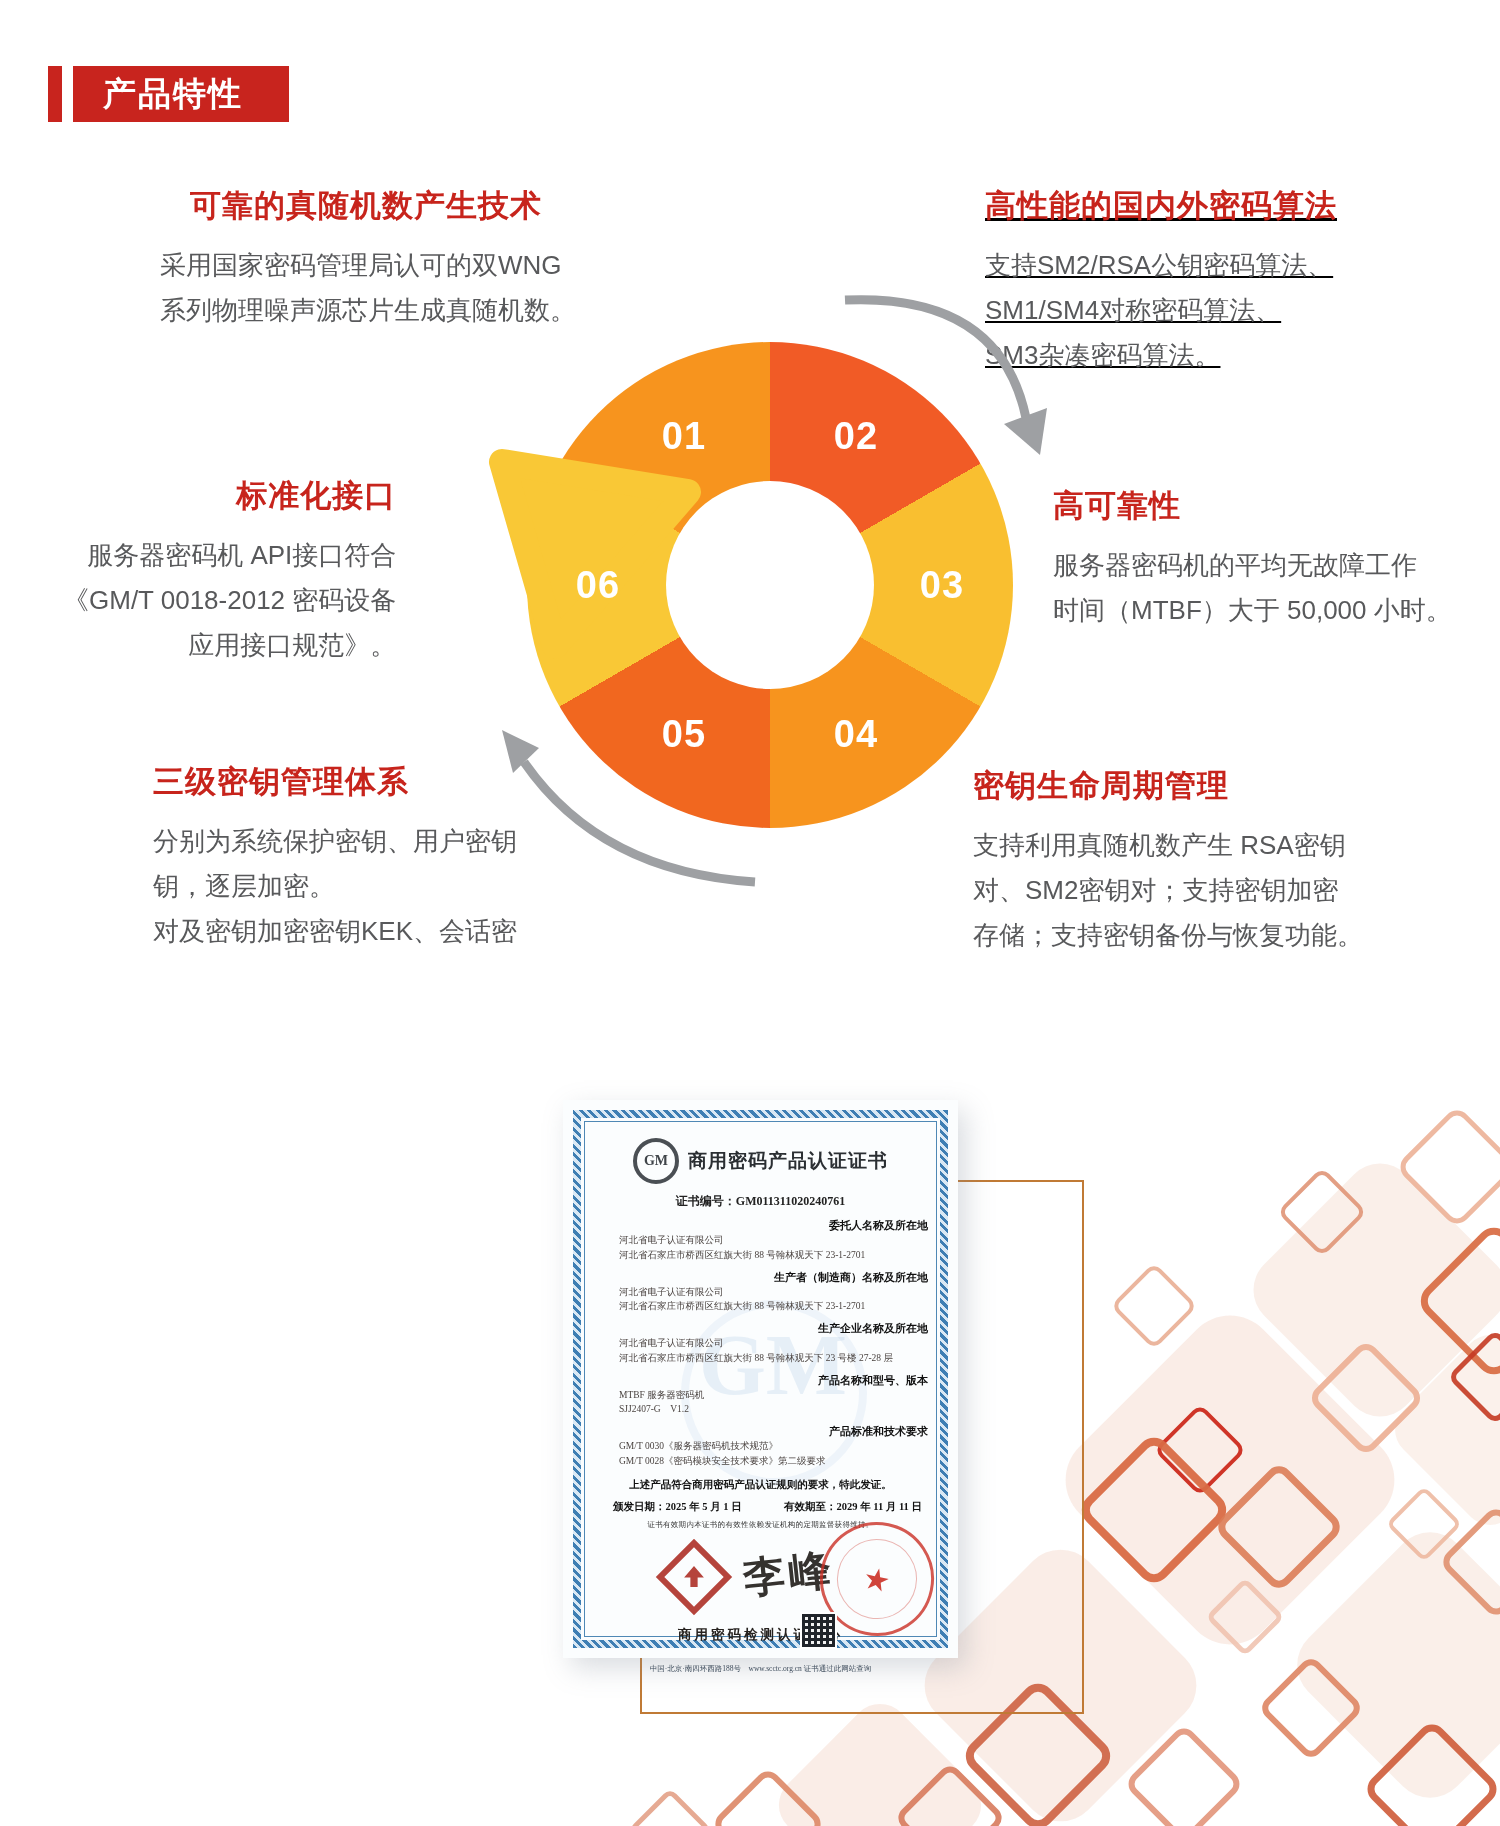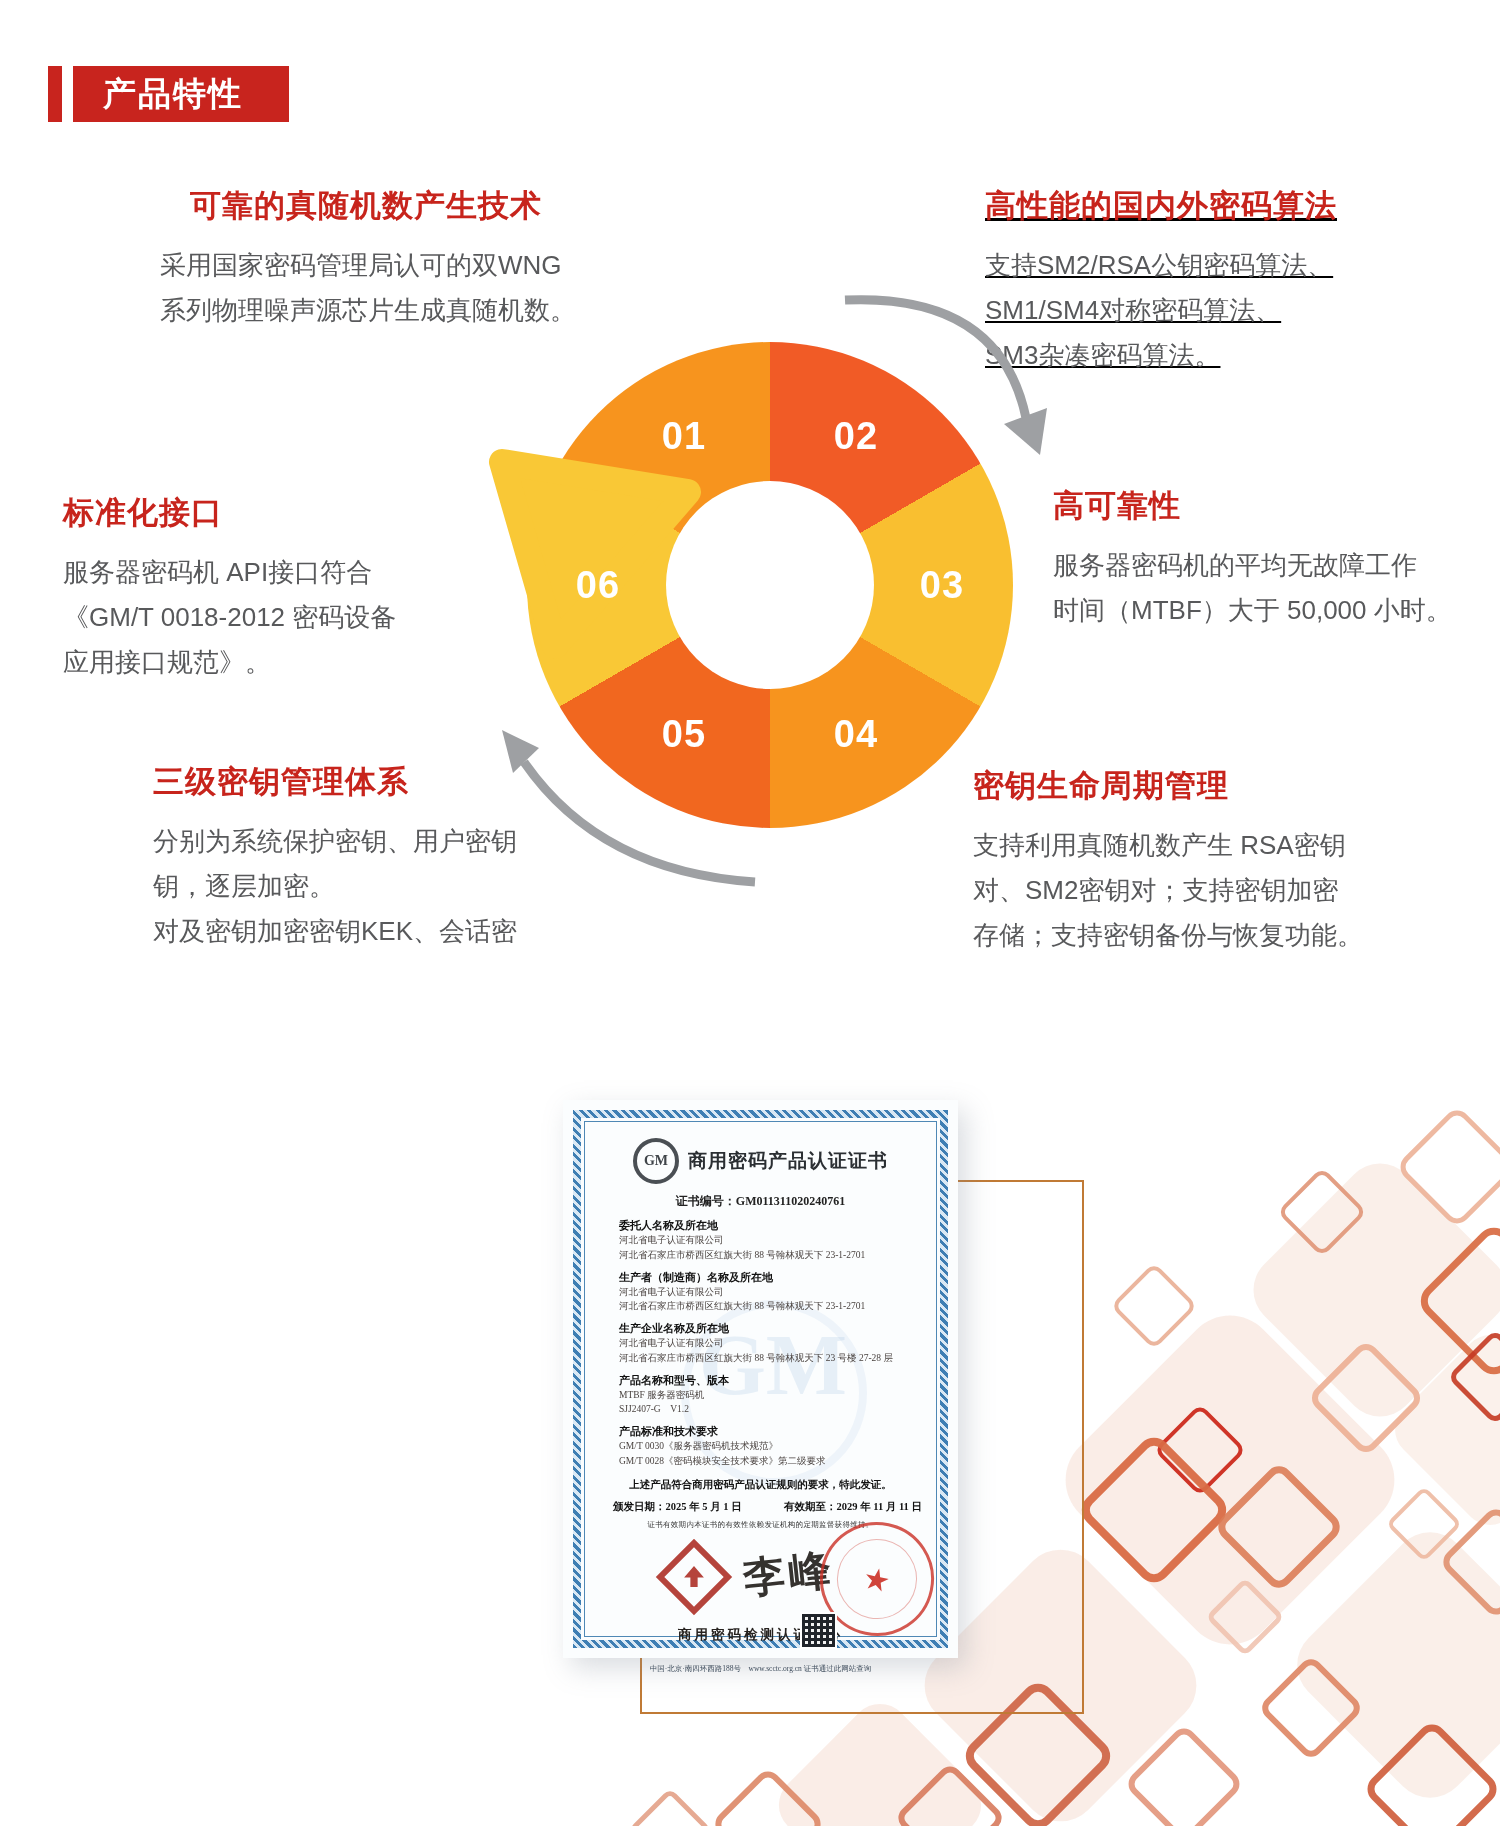--- a/index.html
+++ b/index.html
@@ -11,21 +11,21 @@
   .badge-bar{width:14px;height:56px;background:#c8241e;margin-right:11px;}
   .badge-main{background:#c8241e;color:#fff;height:56px;line-height:56px;
               padding:0 46px 0 30px;font-size:33px;font-weight:bold;letter-spacing:2px;}
 
   
   .feat{position:absolute;}
   .feat h3{margin:17px 0 16px 0;color:#c7241c;font-size:31px;font-weight:bold;letter-spacing:1px;}
   .feat .bl{color:#58595b;font-size:26px;line-height:45px;white-space:nowrap;}
   .f-random{left:160px;top:168px;} .f-random h3{margin-left:30px;}
   .f-algorithms{left:985px;top:168px;text-decoration:underline;}
-  .f-api{left:63px;top:475px;}
+  .f-api{left:63px;top:458px;text-align:right;}
   .f-reliability{left:1053px;top:468px;}
   .f-keysystem{left:153px;top:744px;}
   .f-lifecycle{left:973px;top:748px;}
 
   
   .donut{position:absolute;left:527px;top:342px;width:486px;height:486px;border-radius:50%;
     background:conic-gradient(#f15b26 0deg 60deg,#f9bf30 60deg 120deg,#f7941e 120deg 180deg,
                #f1671f 180deg 240deg,#f9c836 240deg 300deg,#f7941e 300deg 360deg);}
   .donut-hole{position:absolute;left:666px;top:481px;width:208px;height:208px;border-radius:50%;background:#fff;}
   .cyc-num{position:absolute;transform:translate(-50%,-50%);color:#fff;font-size:38px;font-weight:bold;letter-spacing:1px;}
@@ -48,21 +48,21 @@
   .cert-body{position:absolute;inset:26px 30px;font-family:"Liberation Serif","DejaVu Serif",serif;}
   .cert-titlerow{display:flex;align-items:center;justify-content:center;gap:9px;margin-top:12px;}
   .gm-logo{width:38px;height:38px;border-radius:50%;border:4px solid #4a4f54;display:flex;
            align-items:center;justify-content:center;font-size:14px;font-weight:bold;color:#3f4449;
            font-family:"Liberation Serif",serif;background:#fbfdfe;}
   .cert-title{font-size:19px;font-weight:bold;color:#2b2f33;letter-spacing:1px;
            font-family:"Liberation Sans",sans-serif;}
   .cert-no{margin-top:9px;text-align:center;font-size:12px;font-weight:bold;color:#222;}
   .cert-secs{margin-top:8px;padding:0 0 0 26px;}
   .cert-sec-label{font-size:11px;font-weight:bold;color:#111;margin-top:7px;
-           font-family:"Liberation Sans",sans-serif;}
+           font-family:"Liberation Sans",sans-serif;text-align:right;}
   .cert-sec-line{font-size:9.5px;color:#4a4340;line-height:1.45;margin-top:1px;}
   .cert-decl{margin-top:9px;text-align:center;font-size:10.5px;font-weight:bold;color:#111;}
   .cert-dates{margin-top:8px;display:flex;justify-content:space-between;padding:0 6px 0 20px;
            font-size:10.5px;font-weight:bold;color:#111;}
   .cert-note{margin-top:6px;text-align:center;font-size:7.5px;color:#333;letter-spacing:.3px;}
   .diamond-logo{position:absolute;left:74px;top:424px;width:42px;height:42px;border:6px solid #b5443c;
            transform:rotate(45deg);}
   .diamond-inner{position:absolute;inset:4px;transform:rotate(-45deg);display:flex;align-items:center;justify-content:center;}
   .diamond-arrow{width:26px;height:26px;background:#b5443c;
            clip-path:polygon(50% 8%,88% 52%,64% 52%,64% 88%,36% 88%,36% 52%,12% 52%);}

